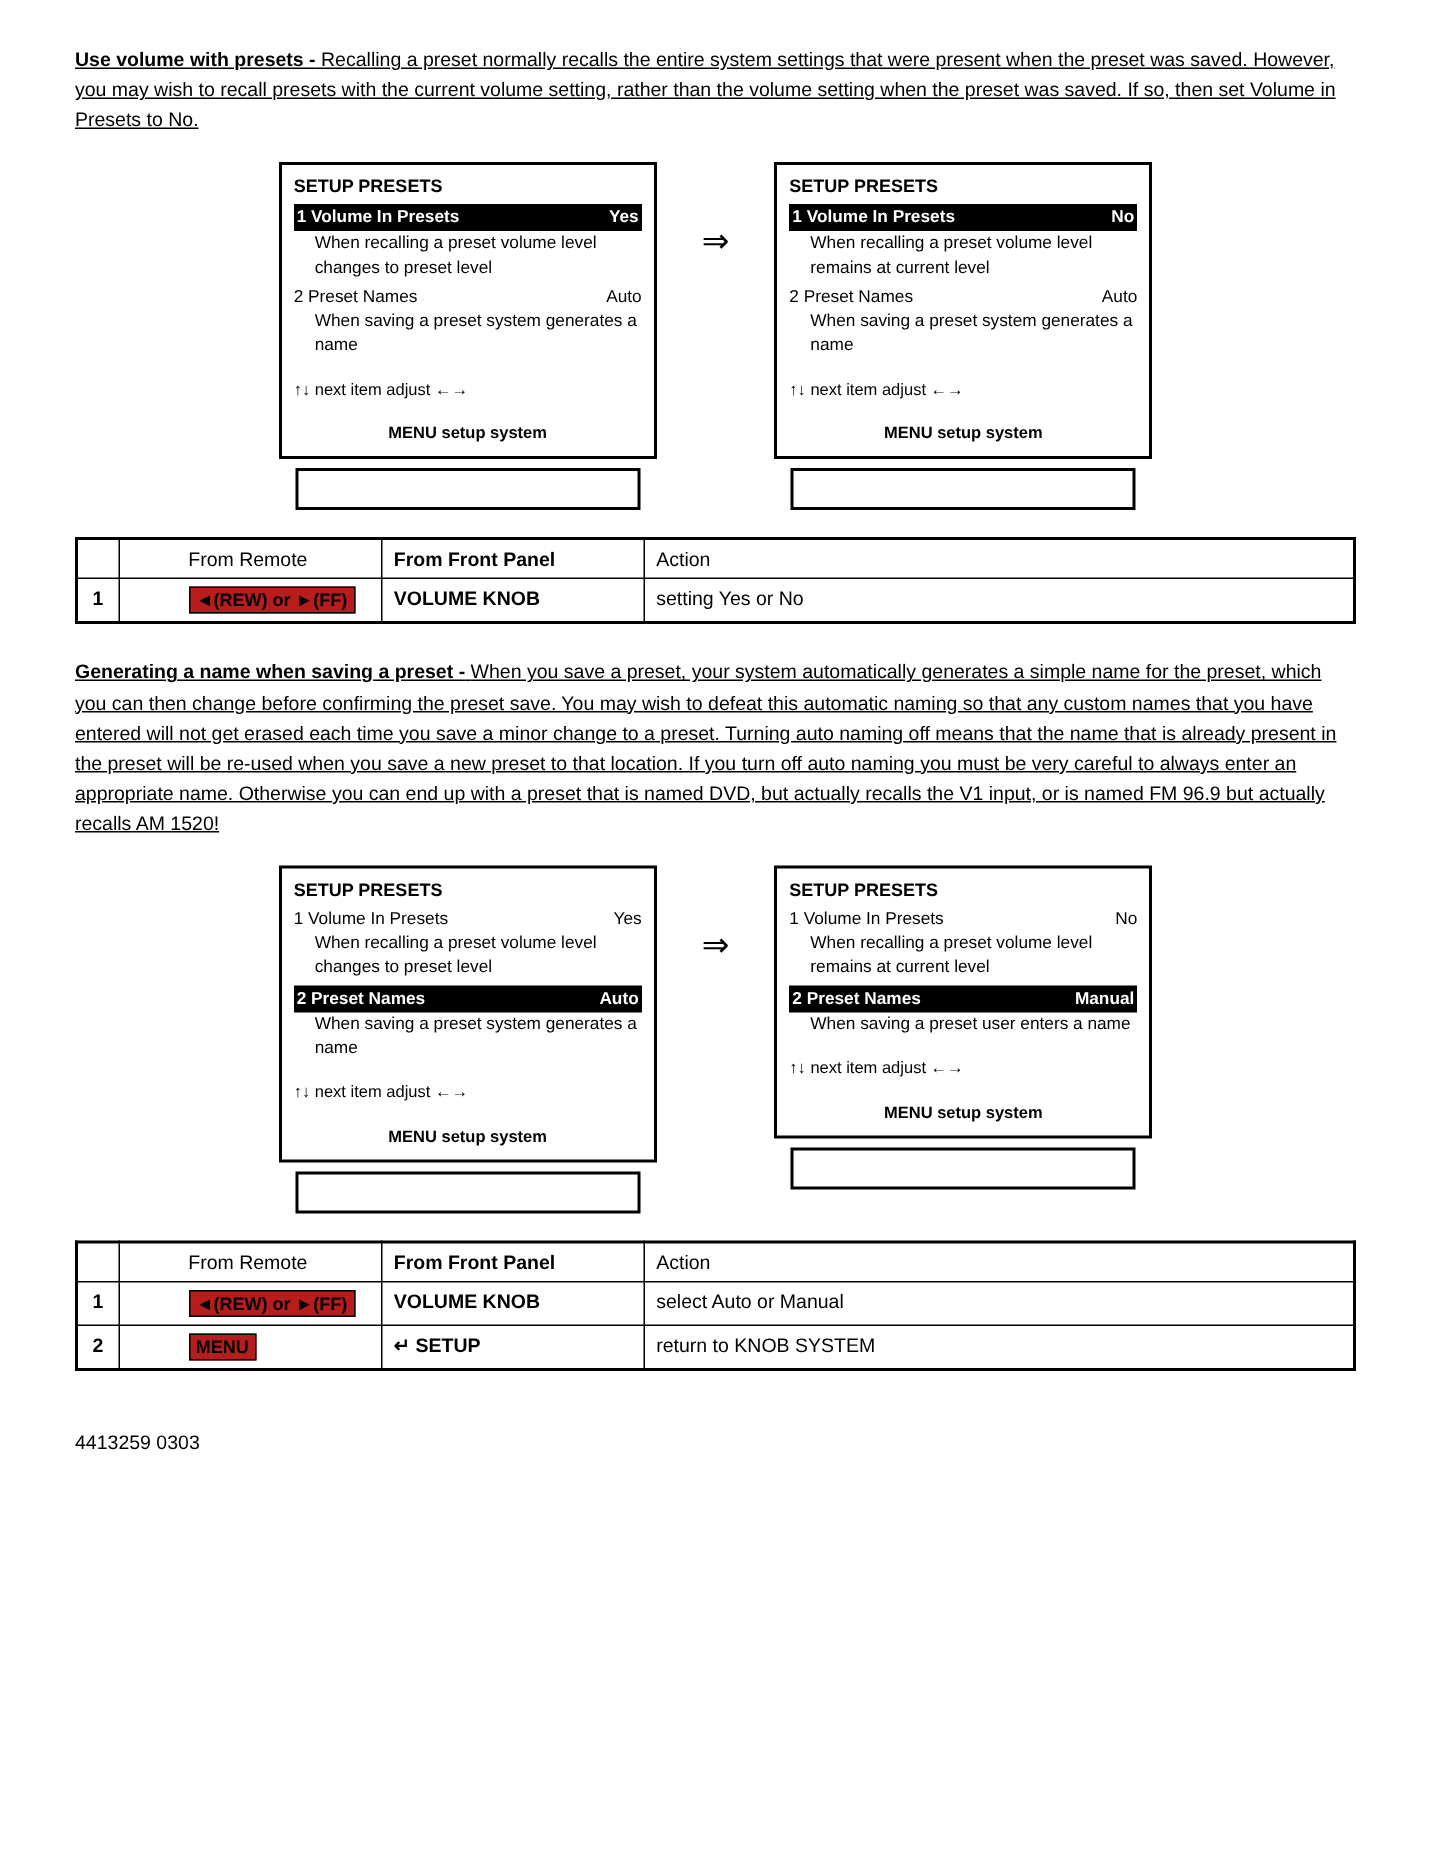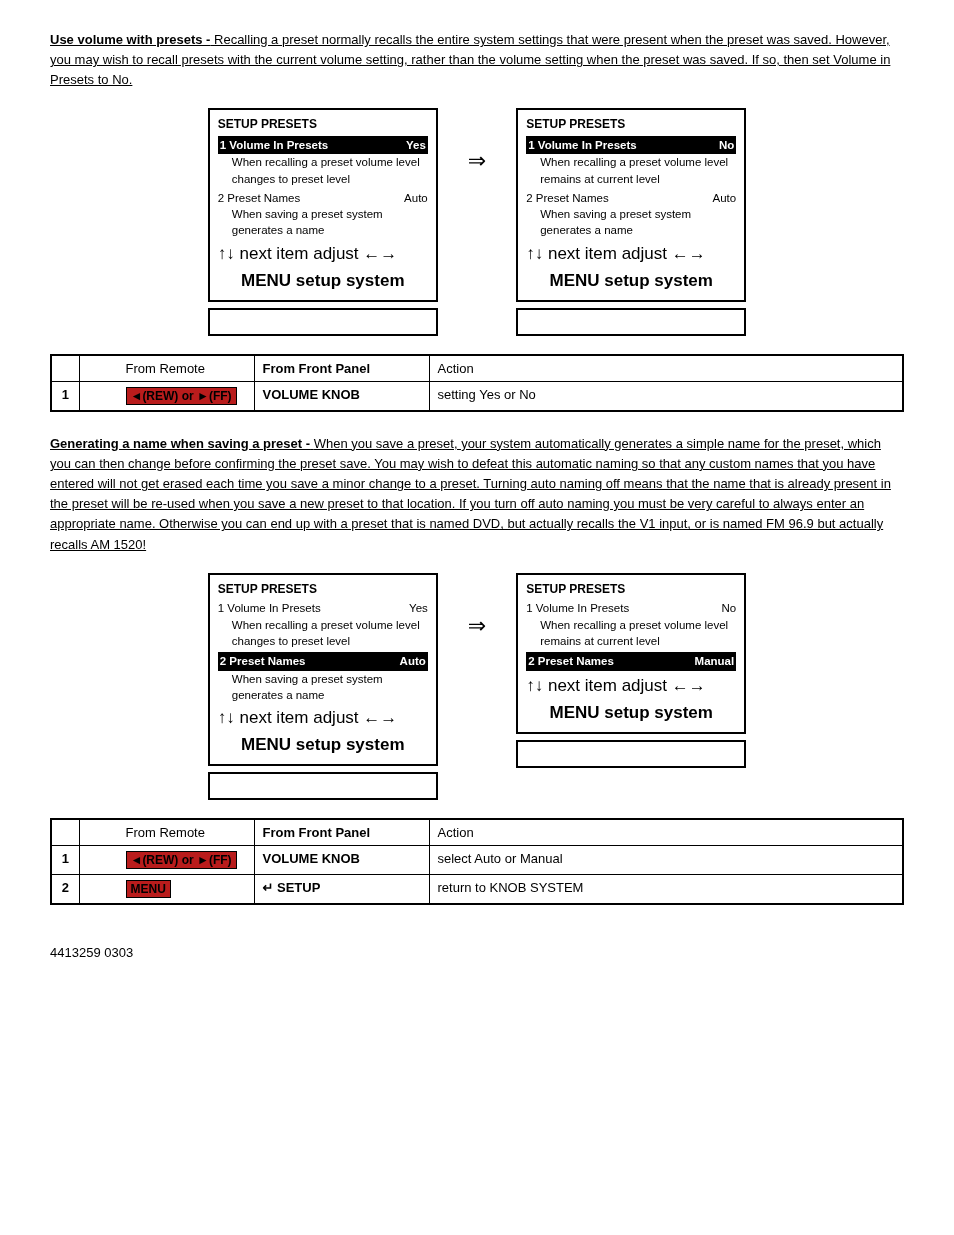--- a/index.html
+++ b/index.html
@@ -25,21 +25,21 @@
       margin-bottom: 18px;
     }
     .screen-wrapper {
       display: flex;
       flex-direction: column;
       align-items: center;
       gap: 6px;
     }
     .screen-box {
       border: 2px solid #000;
-      width: 230px;
+      width: 252px;
       padding: 6px 8px;
       font-size: 11.5px;
       line-height: 1.45;
       background: #fff;
     }
     .screen-title {
       font-weight: bold;
       font-size: 12px;
       margin-bottom: 2px;
       text-align: left;
@@ -60,22 +60,22 @@
       color: #fff;
       padding: 1px 2px;
       font-weight: bold;
     }
     .screen-indent {
       padding-left: 14px;
       font-size: 11.5px;
       line-height: 1.4;
     }
     .screen-nav {
-      font-size: 17px;
-      margin-top: 3px;
+      font-size: 11px;
+      margin-top: 14px;
     }
     .screen-display {
       border: 2px solid #000;
       width: 230px;
       height: 28px;
       background: #fff;
     }
     .arrow-container {
       display: flex;
       align-items: center;
@@ -230,20 +230,21 @@
         <div class="screen-title">SETUP PRESETS</div>
         <div class="screen-row">
           <span>1  Volume In Presets</span>
           <span>No</span>
         </div>
         <div class="screen-indent">When recalling a preset volume level remains at current level</div>
         <div class="screen-row highlighted2" style="margin-top:3px;">
           <span>2  Preset Names</span>
           <span>Manual</span>
         </div>
+        <div class="screen-indent">When saving a preset user enters a name</div>
         <div class="screen-nav">↑↓  next item      adjust  ←→</div>
         <div class="screen-nav" style="text-align:center;font-weight:bold;">MENU setup system</div>
       </div>
       <div class="screen-display"></div>
     </div>
   </div>
 
   <table class="action-table">
     <tbody>
       <tr>

